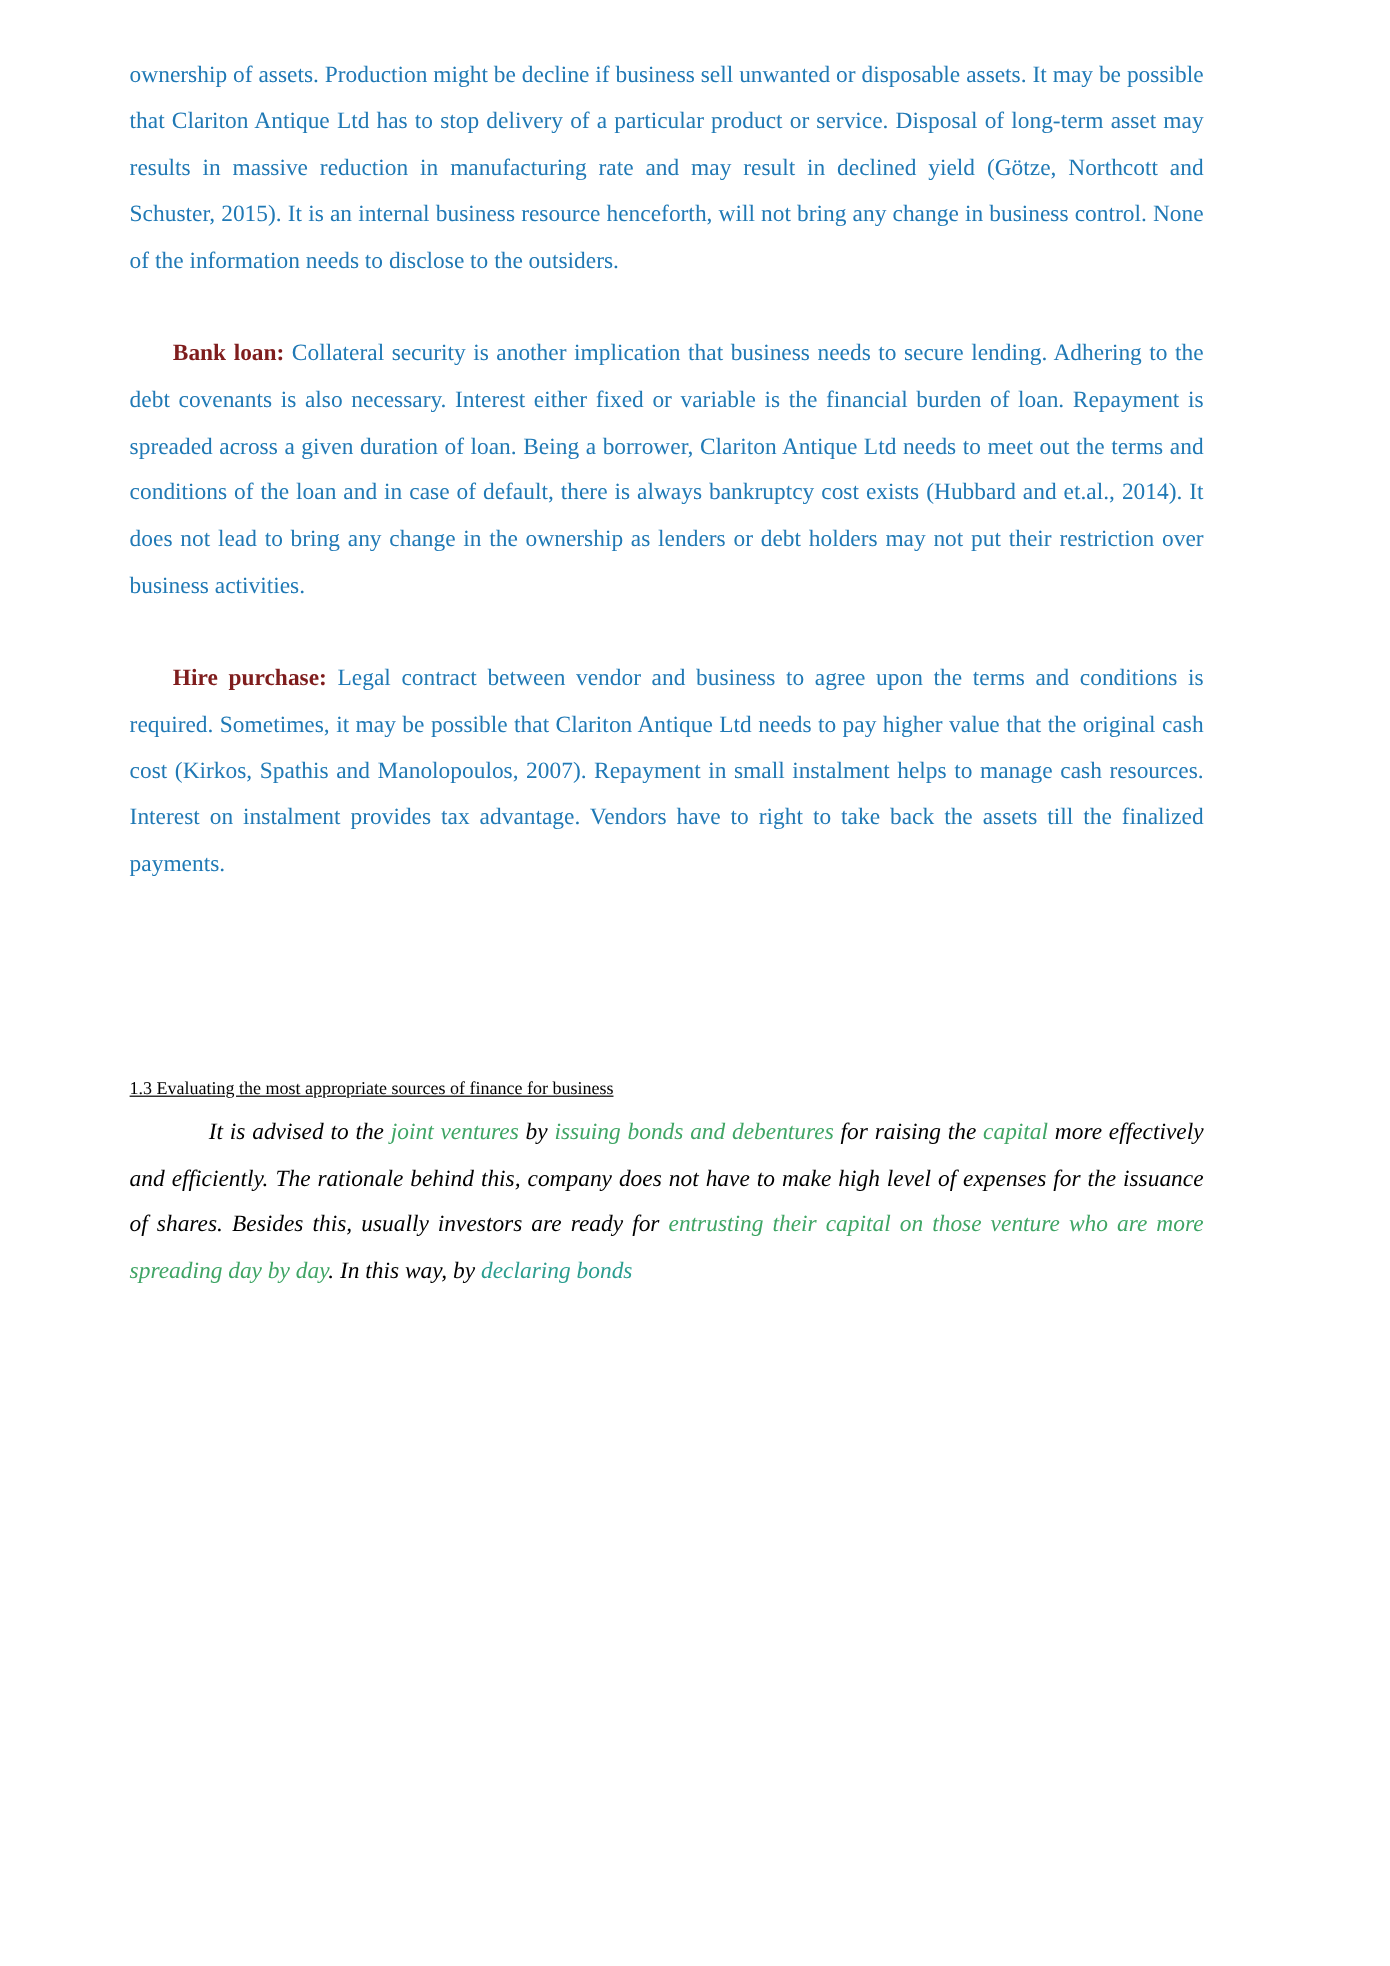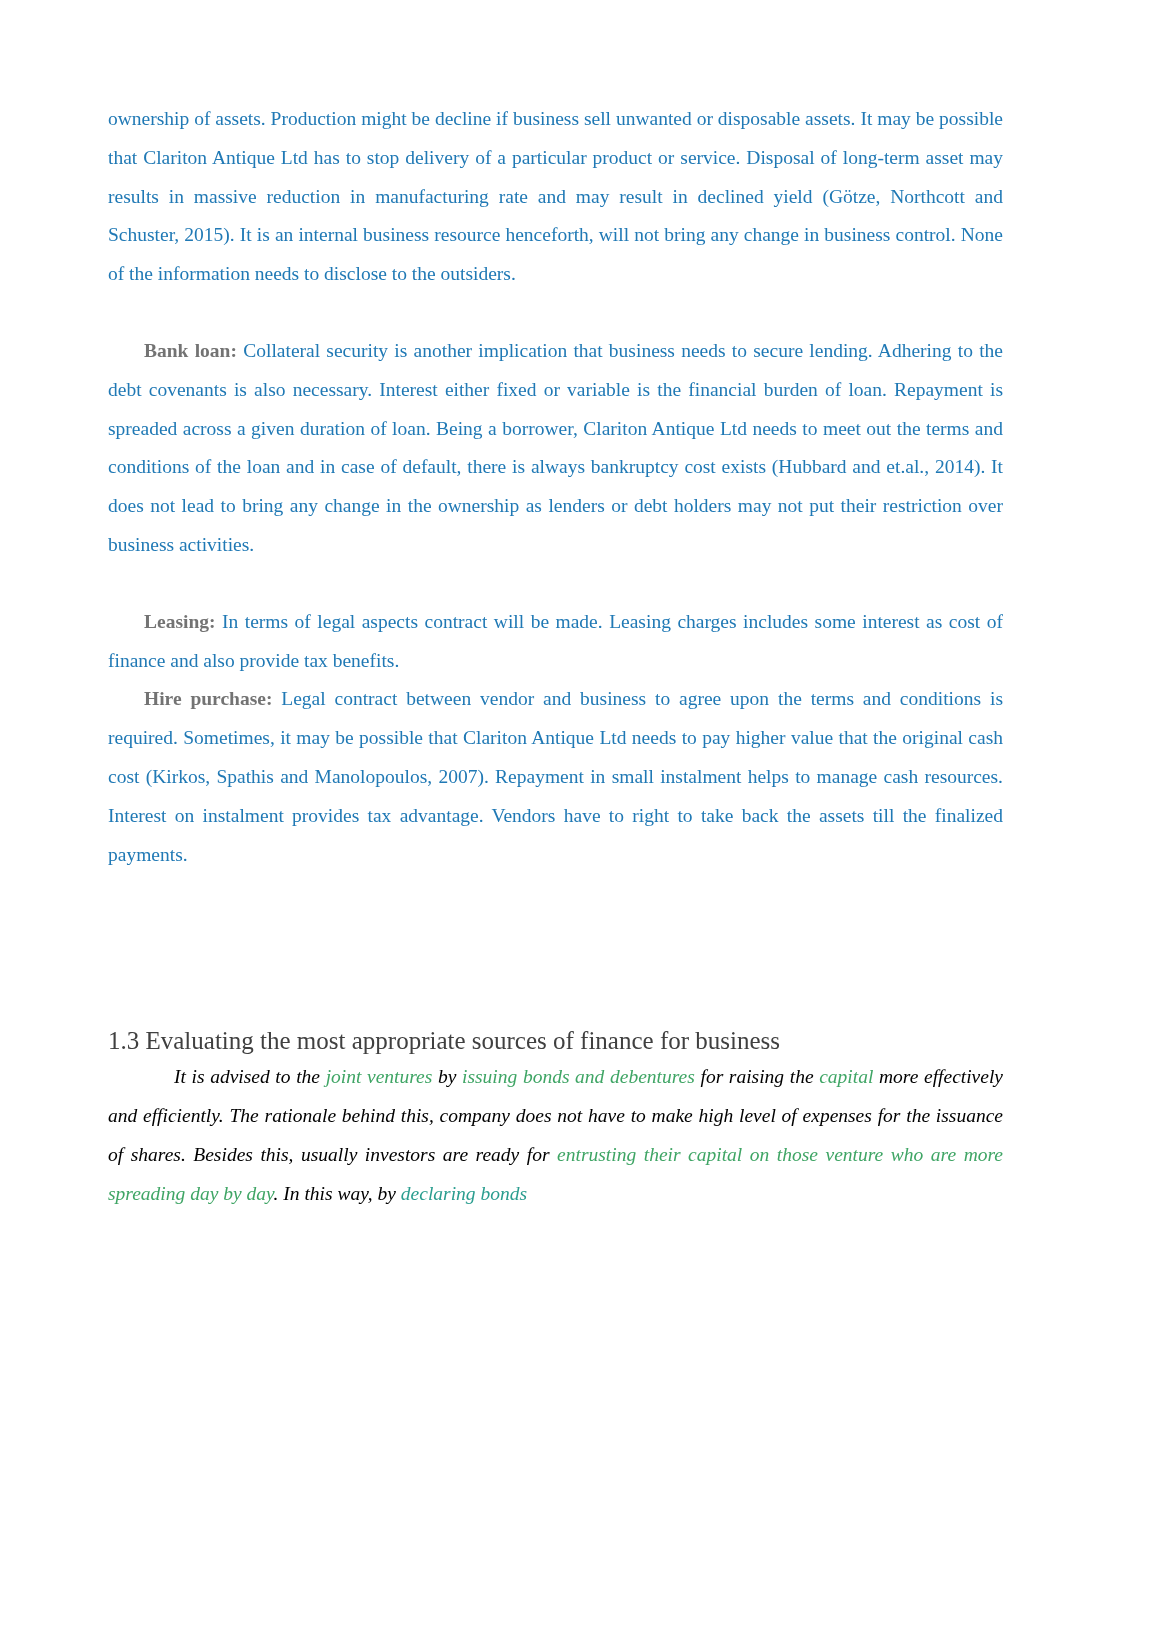--- a/index.html
+++ b/index.html
@@ -11,21 +11,21 @@
     width: 1158px;
     min-height: 1638px;
     font-family: "Liberation Serif", serif;
     color: #1f6fa8;
   }
   .page {
     position: relative;
     width: 1158px;
     min-height: 1638px;
     box-sizing: border-box;
-    padding: 100px 155px 60px 108px;
+    padding: 44px 155px 60px 108px;
     background: #ffffff;
   }
   p {
     margin: 0 0 0 0;
     font-size: 19.5px;
     line-height: 38.8px;
     text-align: justify;
     text-justify: inter-word;
     color: #2079b5;
   }
@@ -33,26 +33,27 @@
     text-indent: 36px;
   }
   p.indent-big {
     text-indent: 66px;
     font-style: italic;
   }
   .gap-sm { height: 38px; }
   .gap-lg { height: 150px; }
   .lead {
     font-weight: bold;
-    color: #737373;
+    color: #7f1d1d;
   }
   .heading-underline {
-    font-size: 25px;
+    font-size: 15px;
     line-height: 34px;
-    color: #404040;
+    color: #000000;
+    text-decoration: underline;
     margin: 0;
   }
   p.black {
     color: #000000;
   }
   .green {
     color: #3fa565;
   }
   .teal {
     color: #2a9d8f;
@@ -64,21 +65,20 @@
 <div class="page">
 
   <p class="para">ownership of assets. Production might be decline if business sell unwanted or disposable assets. It may be possible that Clariton Antique Ltd has to stop delivery of a particular product or service. Disposal of long-term asset may results in massive reduction in manufacturing rate and may result in declined yield (Götze, Northcott and Schuster, 2015). It is an internal business resource henceforth, will not bring any change in business control. None of the information needs to disclose to the outsiders.</p>
 
   <div class="gap-sm"></div>
 
   <p class="indent"><span class="lead">Bank loan:</span><span> Collateral security is another implication that business needs to secure lending. Adhering to the debt covenants is also necessary. Interest either fixed or variable is the financial burden of loan. Repayment is spreaded across a given duration of loan. Being a borrower, Clariton Antique Ltd needs to meet out the terms and conditions of the loan and in case of default, there is always bankruptcy cost exists (Hubbard and et.al., 2014). It does not lead to bring any change in the ownership as lenders or debt holders may not put their restriction over business activities.</span></p>
 
   <div class="gap-sm"></div>
 
-  <p class="indent"><span class="lead">Leasing:</span><span> In terms of legal aspects contract will be made. Leasing charges includes some interest as cost of finance and also provide tax benefits.</span></p>
 
   <p class="indent"><span class="lead">Hire purchase:</span><span> Legal contract between vendor and business to agree upon the terms and conditions is required. Sometimes, it may be possible that Clariton Antique Ltd needs to pay higher value that the original cash cost (Kirkos, Spathis and Manolopoulos, 2007). Repayment in small instalment helps to manage cash resources. Interest on instalment provides tax advantage. Vendors have to right to take back the assets till the finalized payments.</span></p>
 
 
   <div class="gap-lg"></div>
 
   <p class="heading-underline">1.3 Evaluating the most appropriate sources of finance for business </p>
 
   <p class="black indent-big"><span>It is advised to the </span><span class="green">joint ventures</span><span> by </span><span class="green">issuing bonds and debentures</span><span> for  raising the </span><span class="green">capital</span><span> more effectively and efficiently. The rationale behind this, company does not have to make high level of expenses for the issuance of shares. Besides this, usually investors are ready for </span><span class="green">entrusting their capital  on those venture who are more spreading day by day</span><span>.  In this way, by </span><span class="teal">declaring  bonds</span></p>
 

